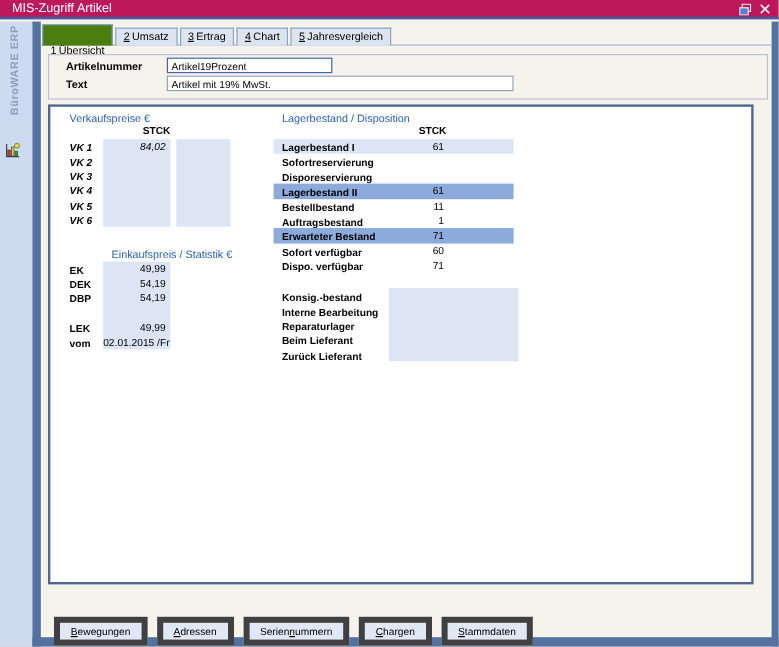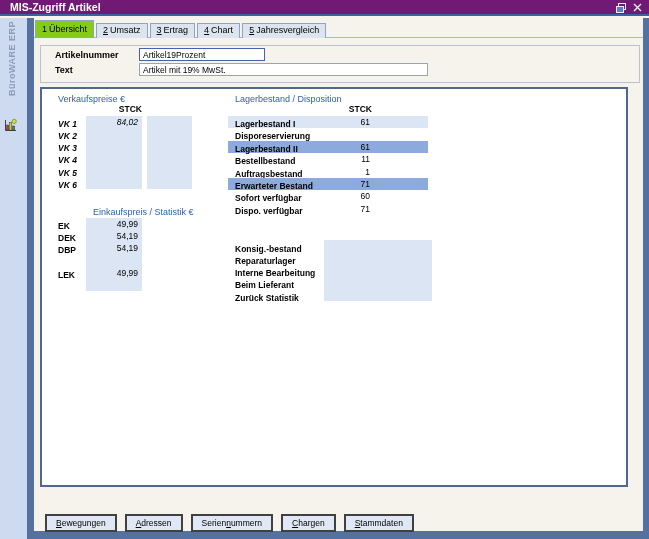--- a/index.html
+++ b/index.html
@@ -4,22 +4,22 @@
 <style>
   * { margin:0; padding:0; box-sizing:border-box; }
   body { font-family:"Liberation Sans", sans-serif; background:#888; }
   #win {
     position:relative; width:649px; height:539px; overflow:hidden;
     background:#f5f3ec;
   }
   
   .titlebar {
     position:absolute; left:0; top:0; width:649px; height:16px;
-    background:#701a75; border-bottom:2px solid #3d5fa6;
-    color:#fff; font-size:10.5px; font-weight:bold;
+    background:#be185d; border-bottom:2px solid #3d5fa6;
+    color:#fff; font-size:10.5px; font-weight:normal;
     display:flex; align-items:center; padding-left:10px;
   }
   .title-icons { position:absolute; right:6px; top:2px; display:flex; gap:6px; align-items:center; }
   .tb-ico { width:11px; height:11px; display:flex; align-items:center; justify-content:center; cursor:default; }
   .sidebar { position:absolute; left:0; top:18px; width:27px; height:521px; background:#cddaf0; }
   .strip-left  { position:absolute; left:27px; top:18px; width:7px; height:521px; background:#54719f; }
   .strip-right { position:absolute; left:643px; top:18px; width:6px; height:521px; background:#54719f; }
   .strip-bottom{ position:absolute; left:27px; top:531px; width:622px; height:8px; background:#54719f; }
   .brand-vert {
     position:absolute; left:7px; top:24px; height:72px;
@@ -29,31 +29,31 @@
   }
   .side-icon { position:absolute; left:3px; top:118px; width:15px; height:15px; }
   
   .tabline { position:absolute; left:34px; top:37px; width:609px; height:1px; background:#a6b6d4; z-index:0; }
   .tabbar { position:absolute; left:35px; top:20px; height:18px; display:flex; align-items:flex-end; z-index:1; }
   .tab {
     font-size:9px; color:#000; background:#dce4f0;
     border:1px solid #8ea4c6; border-bottom:none;
     height:15px; padding:1px 6px 0 6px; margin-right:2px; white-space:nowrap; cursor:default;
   }
-  .tab.active { background:#84cc16; height:18px; padding-top:3px; position:relative; z-index:2; }
+  .tab.active { background:#4d7c0f; height:18px; padding-top:16px; position:relative; z-index:2; }
   .tab:not(.active) .tab-num { text-decoration:underline; }
   .tab-num { margin-right:2px; }
   
   .fieldbox { position:absolute; left:40px; top:45px; width:600px; height:38px; border:1px solid #bcc2cc; }
   .flabel { position:absolute; font-size:9px; font-weight:bold; color:#000; white-space:nowrap; }
   .finput {
     position:absolute; height:13px; font-size:8.5px; font-family:"Liberation Sans", sans-serif;
     background:#fff; padding:0 3px; color:#000;
   }
-  #inp-artnr { left:139px; top:48px; width:126px; border:1px solid #4463a8; }
+  #inp-artnr { left:139px; top:48px; width:138px; border:1px solid #4463a8; }
   #inp-text  { left:139px; top:63px; width:289px; border:1px solid #98a3b3; }
   
   .panel {
     position:absolute; left:40px; top:87px; width:588px; height:400px;
     background:#fff; border:2px solid #50678f;
   }
   .section-title { position:absolute; font-size:9px; font-weight:normal; color:#2b62b0; white-space:nowrap; }
   .unit { position:absolute; font-size:8.5px; font-weight:bold; color:#000; text-align:right; }
   .bluebox { position:absolute; background:#dbe5f4; }
   .rows { position:absolute; }
@@ -65,21 +65,21 @@
   .left-rows .rvalue { left:28px; width:54px; padding-right:2px; }
   .lager-rows { width:200px; }
   .lager-rows .row { padding-left:7px; }
   .lager-rows .rvalue { left:90px; width:52px; }
   .hl-light { background:#dbe5f4; }
   .hl-dark  { background:#8cabdc; }
   
   .btnrow { position:absolute; left:45px; top:514px; display:flex; gap:8px; }
   .btn {
     font-family:"Liberation Sans", sans-serif; font-size:8.5px; color:#000;
-    background:#dfe8f4; border:2px solid #404040; padding:2px 9px; cursor:default; white-space:nowrap;
+    background:#dfe8f4; border:5px solid #404040; padding:2px 9px; cursor:default; white-space:nowrap;
   }
   .accel { text-decoration:underline; }
 </style>
 </head>
 <body>
 
 <div id="win">
 
   <div class="titlebar">
     <span>MIS-Zugriff Artikel</span>
@@ -144,42 +144,44 @@
     </div>
 
     <span class="section-title" style="left:16px; top:118px;margin-left:35px;">Einkaufspreis / Statistik €</span>
     <div class="bluebox" style="left:44px; top:129px; width:56px; height:73px;"></div>
     <div class="rows left-rows" style="left:16px; top:129px;">
       <div class="row sm"><span class="rlabel">EK</span><span class="rvalue">49,99</span></div>
       <div class="row sm"><span class="rlabel">DEK</span><span class="rvalue">54,19</span></div>
       <div class="row sm"><span class="rlabel">DBP</span><span class="rvalue">54,19</span></div>
       <div class="row sm"><span class="rlabel"></span><span class="rvalue"></span></div>
       <div class="row sm"><span class="rlabel">LEK</span><span class="rvalue">49,99</span></div>
+      <div class="row sm"><span class="rlabel">vom</span><span class="rvalue">02.01.2015 /Fr</span></div>
     </div>
 
     <span class="section-title" style="left:193px; top:5px;">Lagerbestand / Disposition</span>
     <span class="unit" style="left:270px; top:15px; width:60px;">STCK</span>
     <div class="rows lager-rows" style="left:186px; top:27px;">
       <div class="row hl-light"><span class="rlabel">Lagerbestand I</span><span class="rvalue">61</span></div>
+      <div class="row"><span class="rlabel">Sofortreservierung</span><span class="rvalue"></span></div>
       <div class="row"><span class="rlabel">Disporeservierung</span><span class="rvalue"></span></div>
       <div class="row hl-dark"><span class="rlabel">Lagerbestand II</span><span class="rvalue">61</span></div>
       <div class="row"><span class="rlabel">Bestellbestand</span><span class="rvalue">11</span></div>
       <div class="row"><span class="rlabel">Auftragsbestand</span><span class="rvalue">1</span></div>
       <div class="row hl-dark"><span class="rlabel">Erwarteter Bestand</span><span class="rvalue">71</span></div>
       <div class="row"><span class="rlabel">Sofort verfügbar</span><span class="rvalue">60</span></div>
       <div class="row"><span class="rlabel">Dispo. verfügbar</span><span class="rvalue">71</span></div>
     </div>
 
     <div class="bluebox" style="left:282px; top:151px; width:108px; height:61px;"></div>
     <div class="rows lager-rows" style="left:186px; top:152px;">
       <div class="row sm"><span class="rlabel">Konsig.-bestand</span><span class="rvalue"></span></div>
+      <div class="row sm"><span class="rlabel">Interne Bearbeitung</span><span class="rvalue"></span></div>
       <div class="row sm"><span class="rlabel">Reparaturlager</span><span class="rvalue"></span></div>
-      <div class="row sm"><span class="rlabel">Interne Bearbeitung</span><span class="rvalue"></span></div>
       <div class="row sm"><span class="rlabel">Beim Lieferant</span><span class="rvalue"></span></div>
-      <div class="row sm"><span class="rlabel">Zurück Statistik</span><span class="rvalue"></span></div>
+      <div class="row sm"><span class="rlabel">Zurück Lieferant</span><span class="rvalue"></span></div>
     </div>
 
   </div>
 
   <div class="btnrow">
     <button class="btn"><span></span><span class="accel">B</span><span>ewegungen</span></button>
     <button class="btn"><span></span><span class="accel">A</span><span>dressen</span></button>
     <button class="btn"><span>Serien</span><span class="accel">n</span><span>ummern</span></button>
     <button class="btn"><span></span><span class="accel">C</span><span>hargen</span></button>
     <button class="btn"><span></span><span class="accel">S</span><span>tammdaten</span></button>

